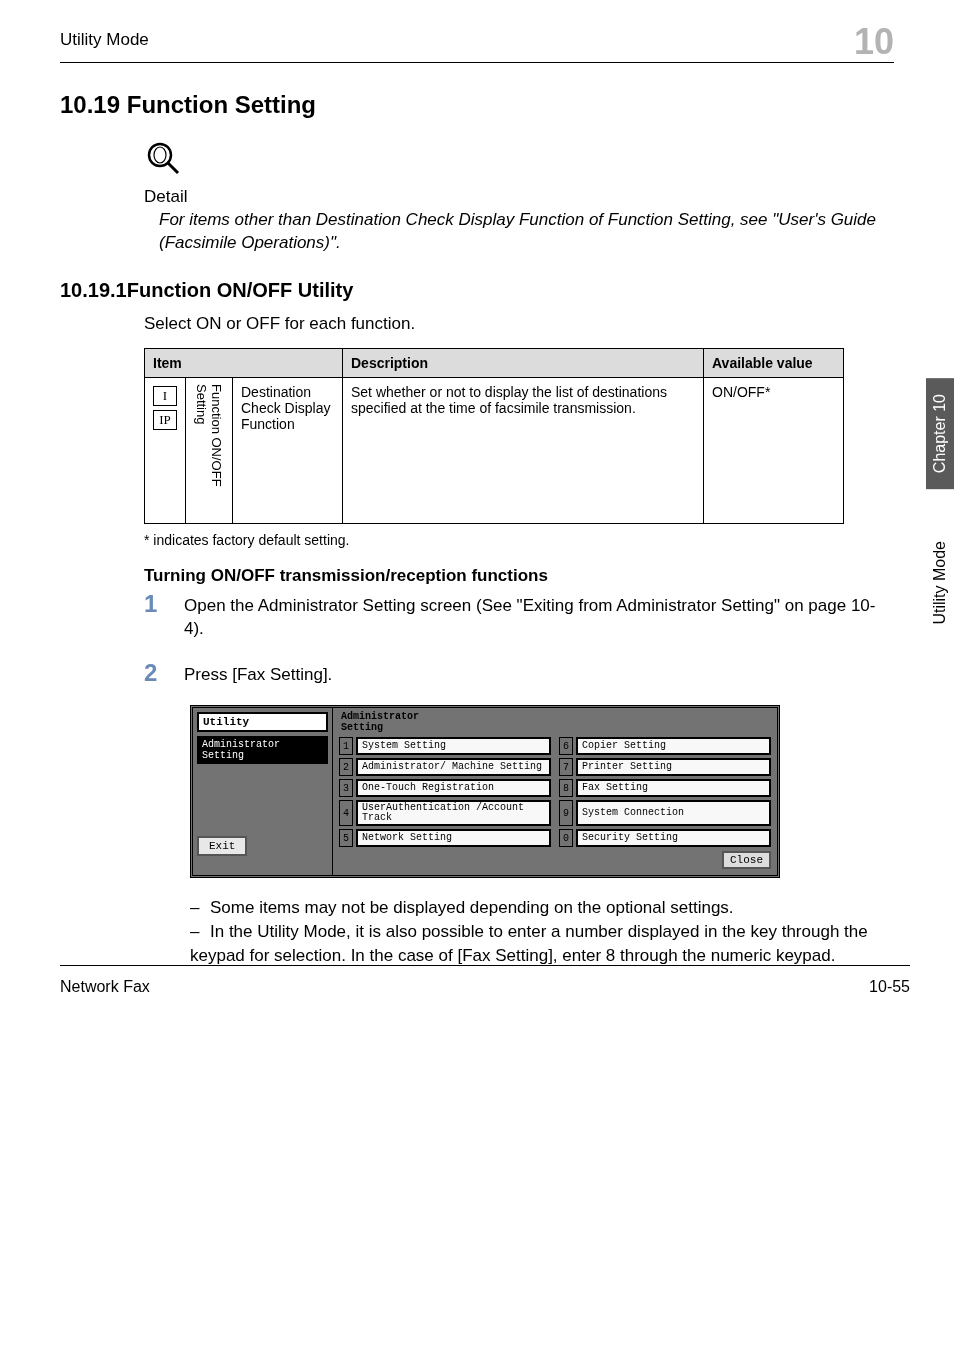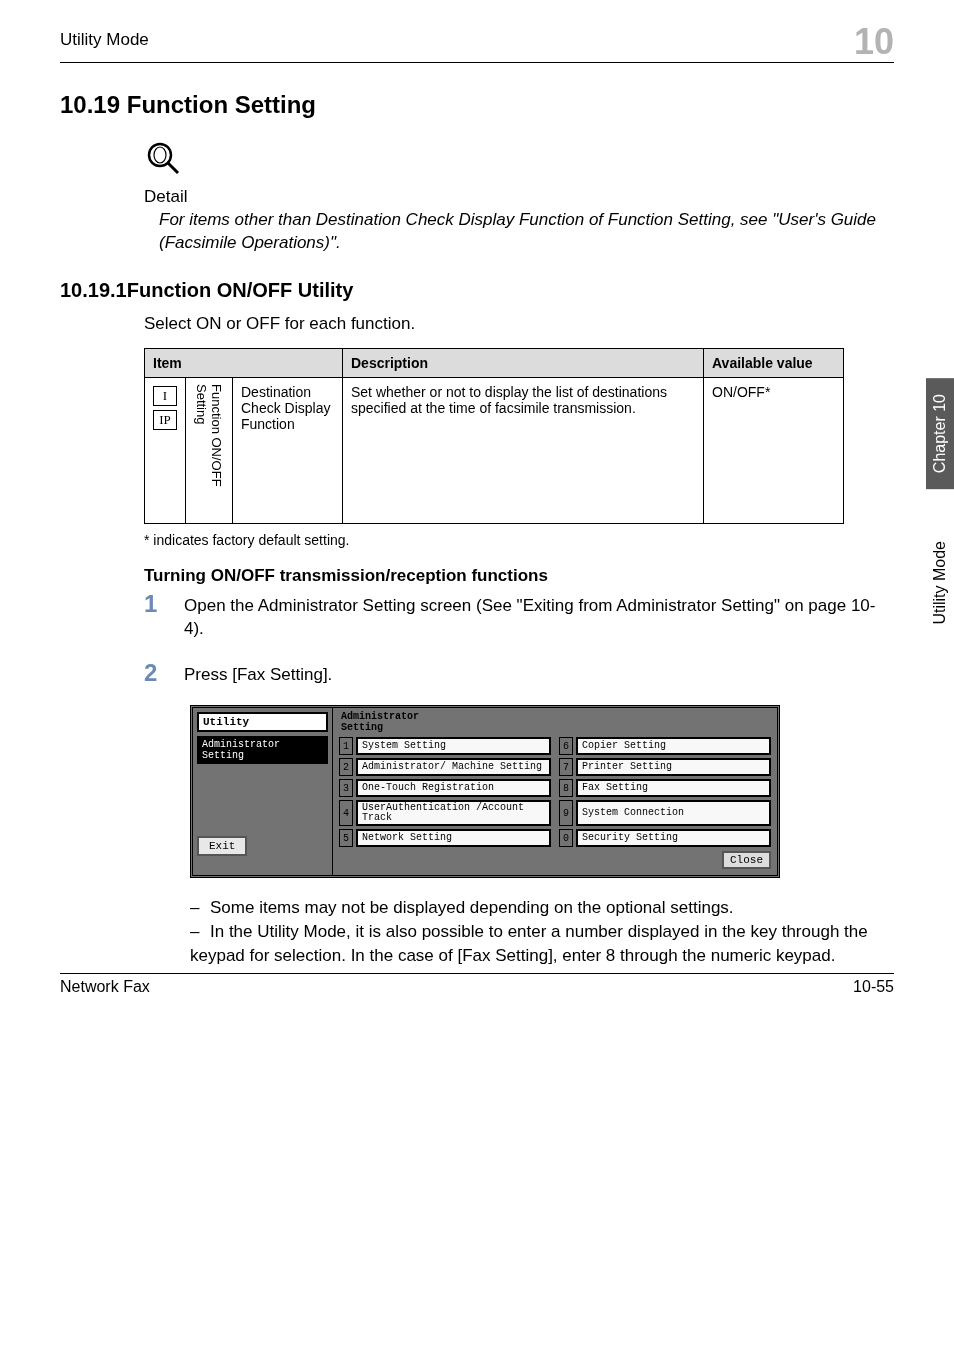--- a/index.html
+++ b/index.html
@@ -293,26 +293,26 @@
     }
 
     .bullets .b-line {
       padding-left: 0;
     }
 
     .footer {
       position: absolute;
       bottom: 36px;
       left: 60px;
-      right: 60px;
+      right: 44px;
       border-top: 1px solid #000;
       display: flex;
       justify-content: space-between;
       font-size: 16px;
-      padding-top: 4px;
+      padding-top: 12px;
     }
 
     .side-tab {
       position: absolute;
       right: 0;
       top: 378px;
       display: flex;
       flex-direction: column;
       align-items: center;
     }

